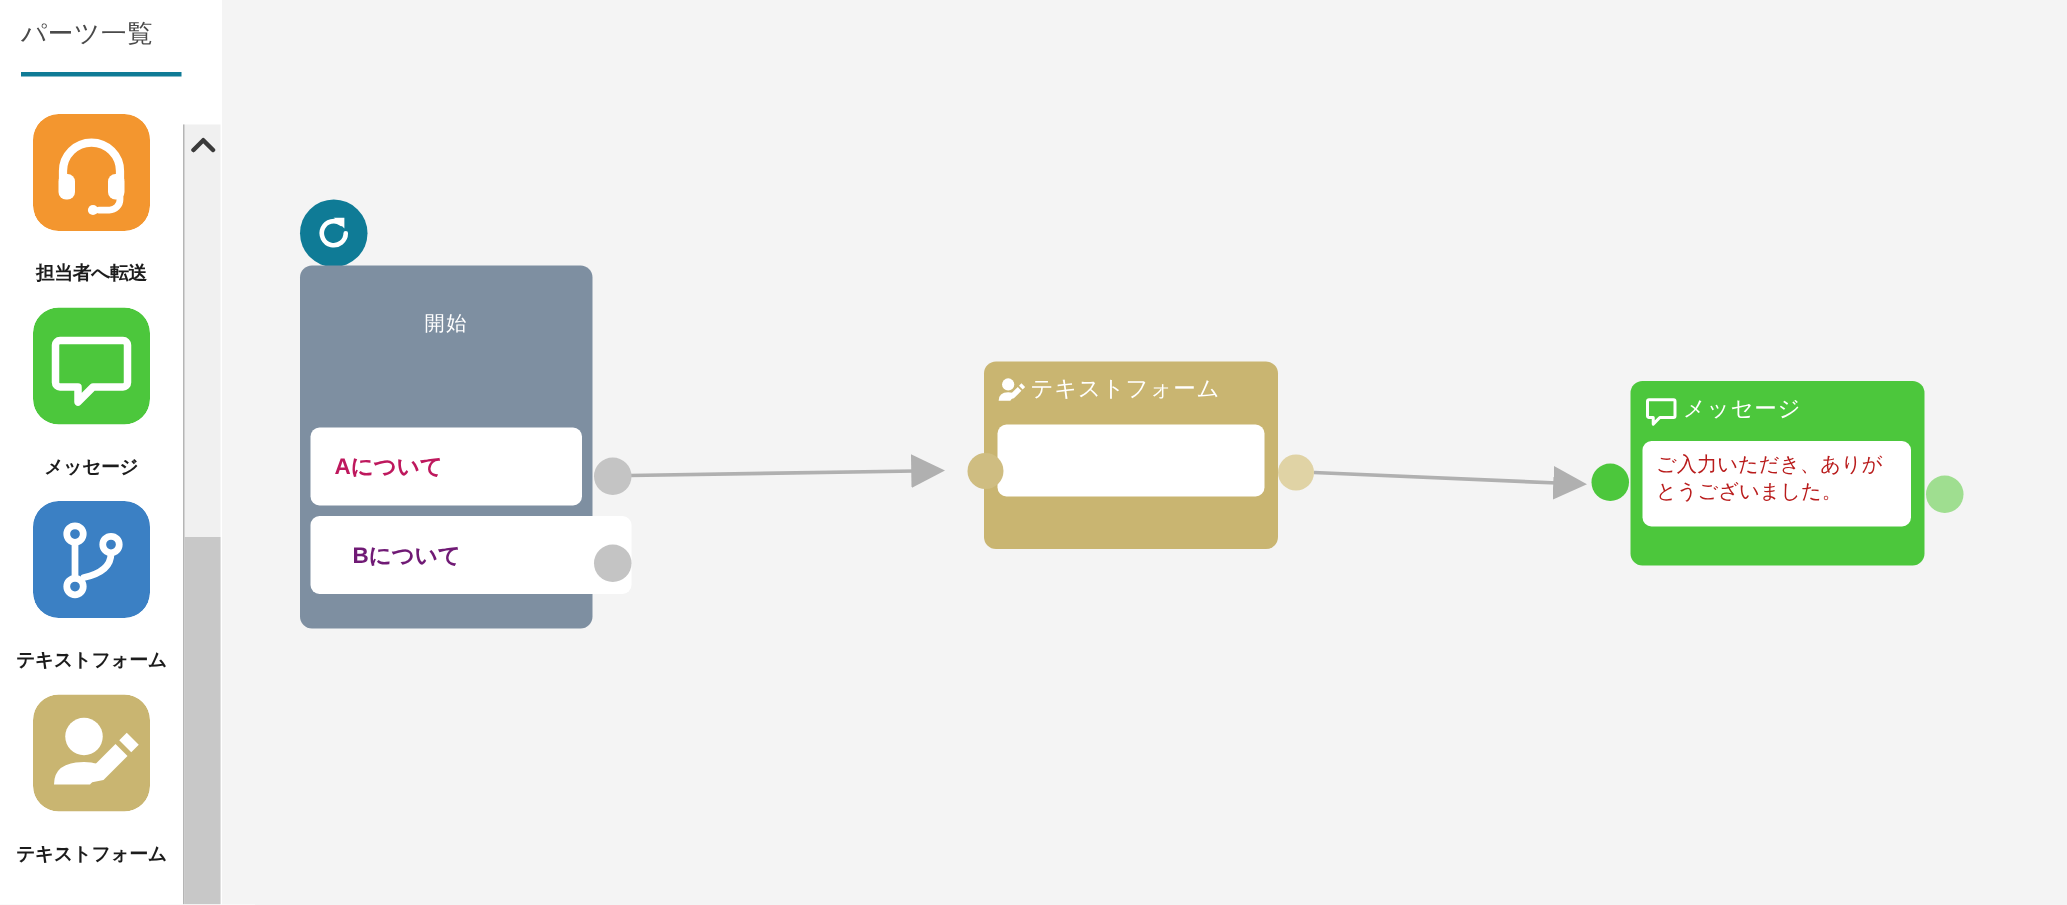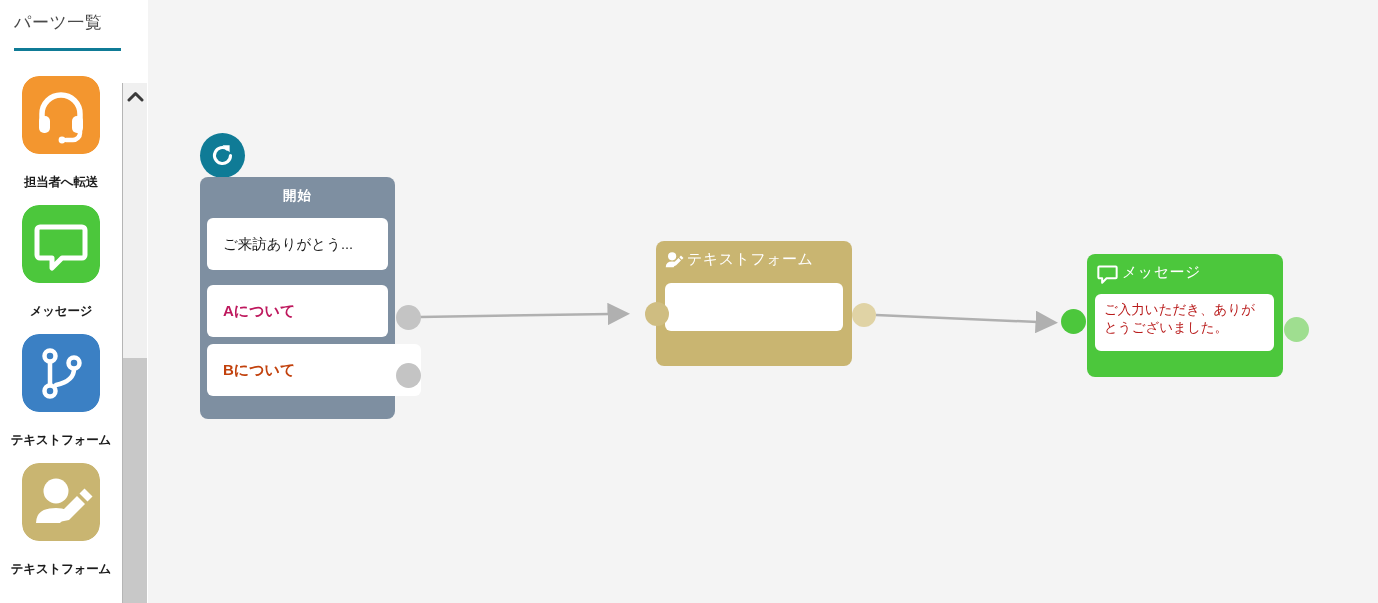--- a/index.html
+++ b/index.html
@@ -137,23 +137,24 @@
   }
 
   
   .node {
     position: absolute;
     border-radius: 8px;
     box-sizing: border-box;
   }
   .node-title {
     color: #ffffff;
-    font-weight: bold;
+    font-weight: normal;
     white-space: nowrap;
     overflow: hidden;
+    margin-top: 20px;
   }
   .node-body-box {
     background: #ffffff;
     border-radius: 6px;
     box-sizing: border-box;
   }
 
   
   #node-start {
     left: 52px;
@@ -190,24 +191,24 @@
     font-size: 15px;
     font-weight: bold;
     color: #be185d;
   }
   #start-option-b {
     position: absolute;
     left: 7px; top: 167px;
     width: 214px; height: 52px;
     display: flex;
     align-items: center;
-    padding-left: 16px;
+    padding-left: 28px;
     font-size: 15px;
     font-weight: bold;
-    color: #c2410c;
+    color: #701a75;
   }
   #restart-badge {
     position: absolute;
     left: 52px;
     top: 133px;
     width: 45px;
     height: 45px;
     border-radius: 50%;
     background: #0f7b96;
     display: flex;
@@ -371,21 +372,20 @@
 
     <div id="restart-badge">
       <svg width="27" height="27" viewBox="0 0 27 27">
         <path d="M21.5 13.5 a8 8 0 1 1 -3.1 -6.35" fill="none" stroke="#ffffff" stroke-width="3.1" stroke-linecap="round"></path>
         <path d="M13.5 3.2 L20.6 3.2 L20.6 10.3 Z" fill="#ffffff"></path>
       </svg>
     </div>
 
     <div id="node-start" class="node">
       <div class="node-title">開始</div>
-      <div id="start-message-box" class="node-body-box">ご来訪ありがとう...</div>
       <div id="start-option-a" class="node-body-box">Aについて</div>
       <div id="start-option-b" class="node-body-box">Bについて</div>
     </div>
     <div id="port-start-a" class="port"></div>
     <div id="port-start-b" class="port"></div>
 
     <div id="node-textform" class="node">
       <svg id="textform-title-icon" viewBox="0 0 20 20">
         <circle cx="7.5" cy="5.6" r="4.3" fill="#ffffff"></circle>
         <path d="M0.8 17 q0 -6 6.7 -6 q3.2 0 4.9 1.4 l-3.4 4.6 z" fill="#ffffff"></path>

